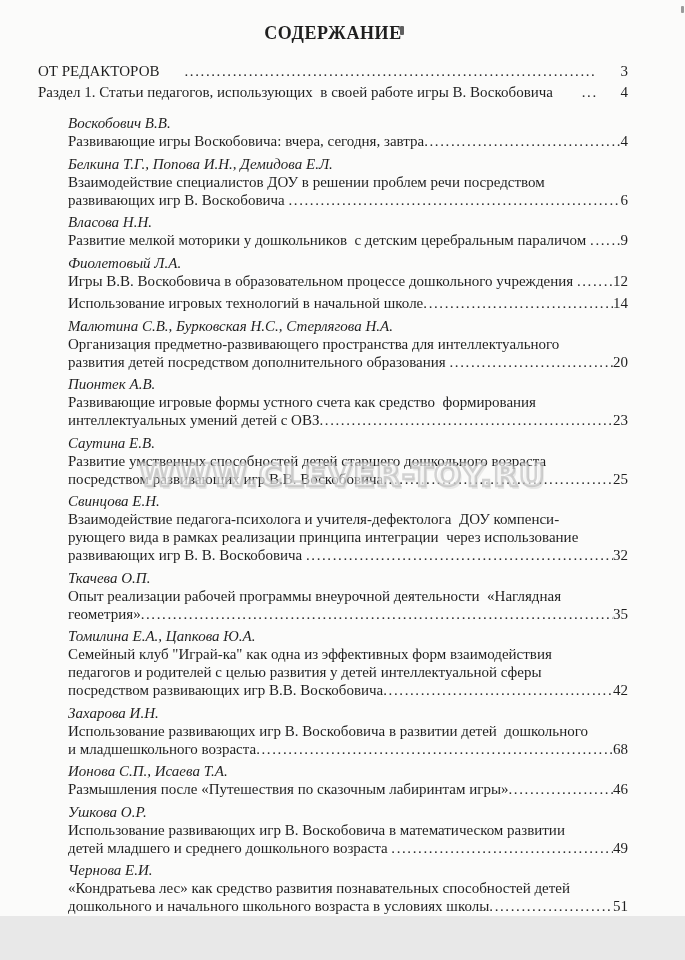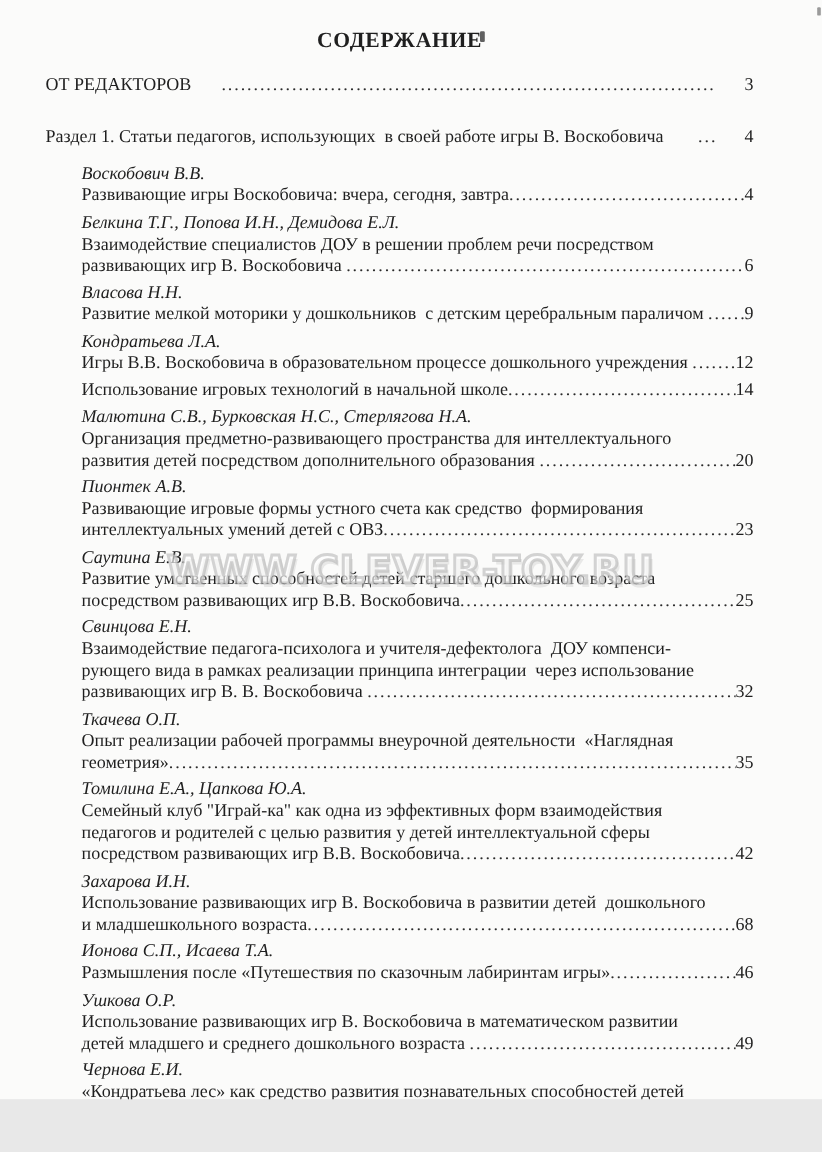--- a/index.html
+++ b/index.html
@@ -24,21 +24,21 @@
     font-weight: bold;
     letter-spacing: 0.6px;
   }
   .toc-row {
     display: flex;
     align-items: baseline;
     font-size: 15px;
     line-height: 18px;
     gap: 25px;
   }
-  .toc-row.section { margin-top: 25px; }
+  .toc-row.section { margin-top: 3px; }
   .txt { white-space: pre; flex: 0 0 auto; }
   .leader {
     flex: 1 1 auto;
     overflow: hidden;
     white-space: nowrap;
     min-width: 8px;
   }
   .leader::after {
     content: "........................................................................................................................................................................";
     letter-spacing: 1.6px;
@@ -108,21 +108,21 @@
         <div class="entry">
           <div class="author">Белкина Т.Г., Попова И.Н., Демидова Е.Л.</div>
           <div class="line"><span class="txt">Взаимодействие специалистов ДОУ в решении проблем речи посредством</span></div>
           <div class="line last"><span class="txt">развивающих игр В. Воскобовича </span><span class="leader"></span><span class="pg">6</span></div>
         </div>
         <div class="entry">
           <div class="author">Власова Н.Н.</div>
           <div class="line last"><span class="txt">Развитие мелкой моторики у дошкольников  с детским церебральным параличом </span><span class="leader"></span><span class="pg">9</span></div>
         </div>
         <div class="entry">
-          <div class="author">Кондратьева Л.А.</div>
+          <div class="author">Фиолетовый Л.А.</div>
           <div class="line last"><span class="txt">Игры В.В. Воскобовича в образовательном процессе дошкольного учреждения </span><span class="leader"></span><span class="pg">12</span></div>
         </div>
         <div class="entry">
           <div class="line last"><span class="txt">Использование игровых технологий в начальной школе</span><span class="leader"></span><span class="pg">14</span></div>
         </div>
         <div class="entry">
           <div class="author">Малютина С.В., Бурковская Н.С., Стерлягова Н.А.</div>
           <div class="line"><span class="txt">Организация предметно-развивающего пространства для интеллектуального</span></div>
           <div class="line last"><span class="txt">развития детей посредством дополнительного образования </span><span class="leader"></span><span class="pg">20</span></div>
         </div>

